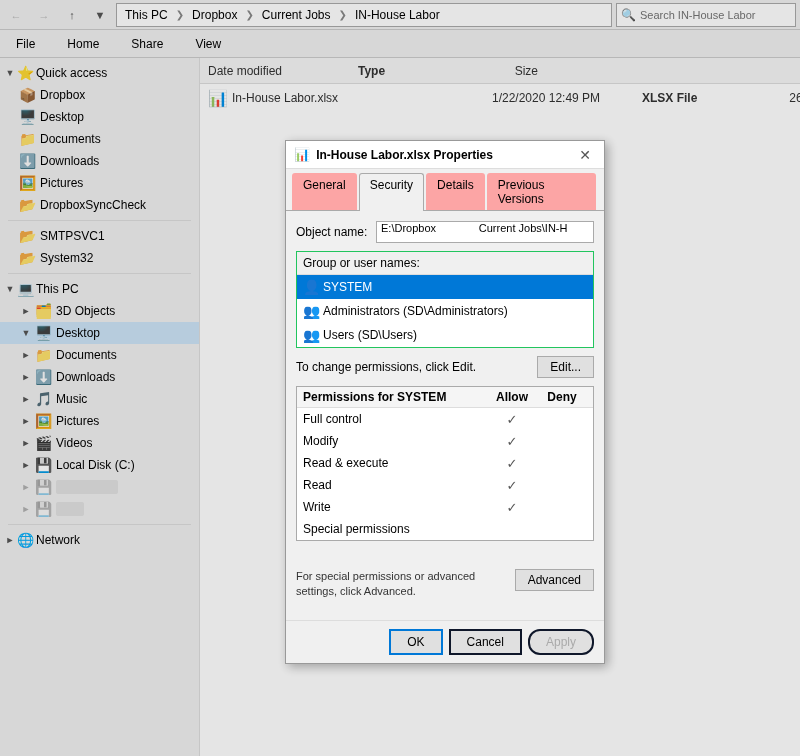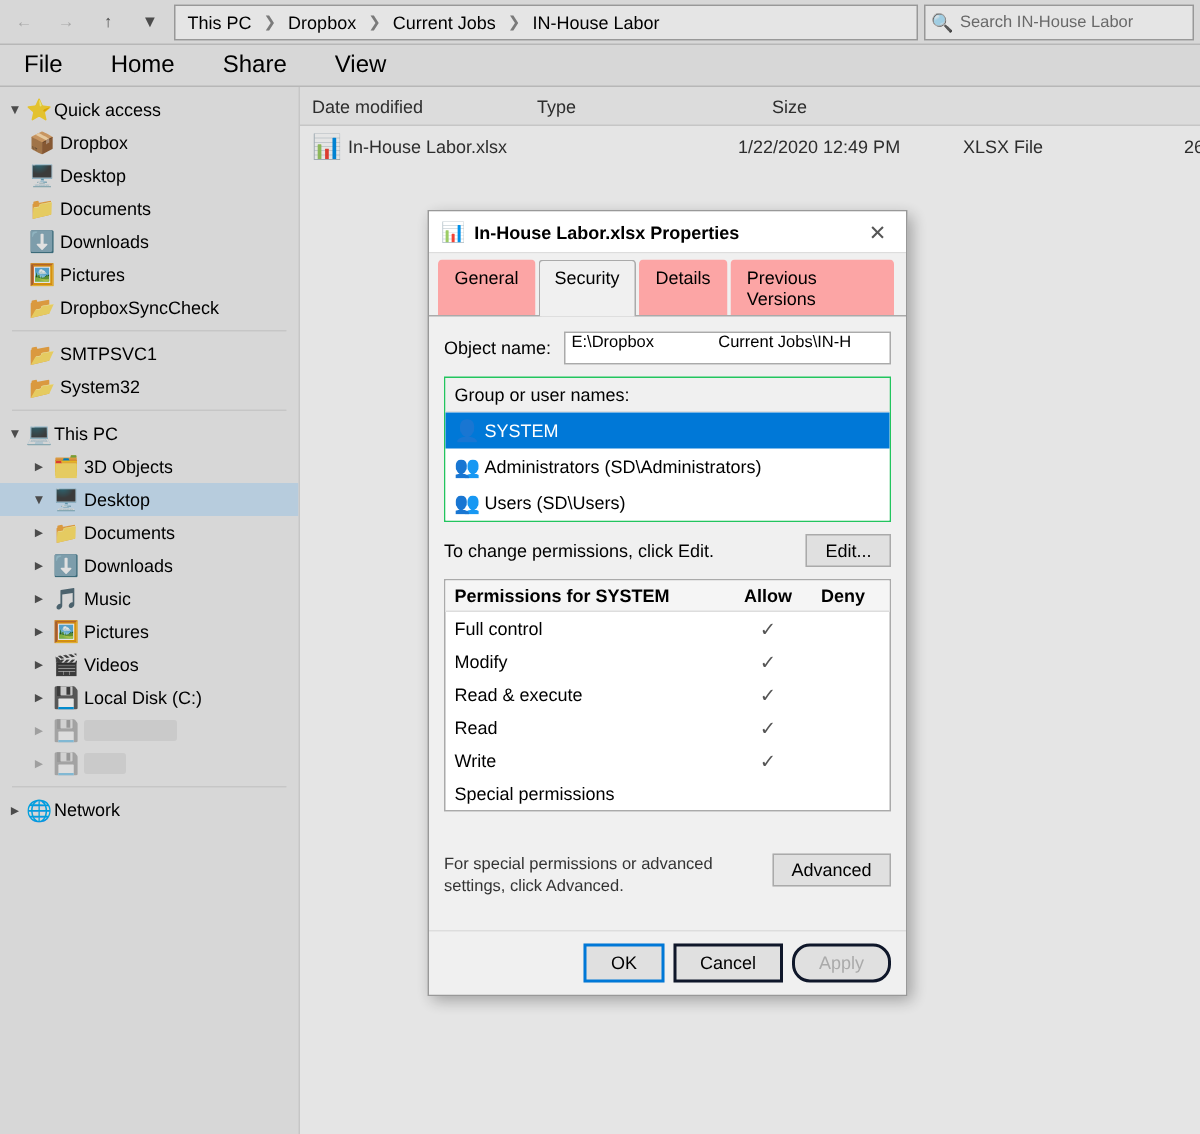--- a/index.html
+++ b/index.html
@@ -10,21 +10,21 @@
     .nav-btn { width: 24px; height: 24px; border: 1px solid transparent; background: transparent; cursor: pointer; display: flex; align-items: center; justify-content: center; font-size: 11px; color: #555; }
     .nav-btn.disabled { color: #bbb; cursor: default; }
     .address-bar { flex: 1; height: 24px; display: flex; align-items: center; background: white; border: 1px solid #aaa; padding: 0 4px; gap: 4px; }
     .address-segment { padding: 1px 4px; cursor: pointer; border-radius: 2px; }
     .address-arrow { color: #888; font-size: 10px; }
     .search-box { width: 180px; height: 24px; border: 1px solid #aaa; background: white; display: flex; align-items: center; padding: 0 4px; gap: 4px; }
     .search-box input { border: none; outline: none; font-size: 11px; width: 100%; }
 
     
     .ribbon { height: 28px; background: #f0f0f0; border-bottom: 1px solid #ccc; display: flex; align-items: center; padding: 0 8px; gap: 16px; }
-    .ribbon-tab { padding: 4px 8px; font-size: 16px; cursor: pointer; }
+    .ribbon-tab { padding: 4px 8px; font-size: 12px; cursor: pointer; }
 
     
     .main { display: flex; flex: 1; overflow: hidden; }
 
     
     .sidebar { width: 200px; background: #f0f0f0; border-right: 1px solid #ddd; overflow-y: auto; padding: 4px 0; flex-shrink: 0; }
     .sidebar-item { display: flex; align-items: center; padding: 2px 8px; cursor: pointer; height: 22px; gap: 4px; }
     .sidebar-item.selected { background: #cce4f7; }
     .sidebar-item.indented { padding-left: 20px; }
     .sidebar-header { display: flex; align-items: center; padding: 2px 4px; cursor: pointer; height: 22px; gap: 2px; font-weight: normal; }
@@ -32,21 +32,21 @@
     .sidebar-icon { width: 16px; height: 16px; display: inline-flex; align-items: center; justify-content: center; font-size: 14px; flex-shrink: 0; }
     .sidebar-label { font-size: 12px; white-space: nowrap; overflow: hidden; text-overflow: ellipsis; }
     .pin-icon { color: #888; font-size: 10px; margin-left: auto; }
     .sidebar-item .pin-icon { opacity: 0; }
 
     
     .file-area { flex: 1; display: flex; flex-direction: column; background: white; }
     .column-header { display: flex; align-items: center; height: 26px; border-bottom: 1px solid #ddd; background: #f5f5f5; padding: 0 8px; }
     .col-name { width: 280px; font-size: 12px; color: #333; display: flex; align-items: center; gap: 4px; cursor: pointer; }
     .col-date { width: 150px; font-size: 12px; color: #333; cursor: pointer; }
-    .col-type { width: 100px; font-size: 12px; color: #333; cursor: pointer; }
+    .col-type { width: 100px; font-size: 12px; color: #333; cursor: pointer; font-weight: bold; }
     .col-size { width: 80px; font-size: 12px; color: #333; cursor: pointer; text-align: right; }
     .file-row { display: flex; align-items: center; height: 28px; padding: 0 8px; cursor: pointer; }
     .file-icon { width: 20px; height: 20px; margin-right: 4px; display: flex; align-items: center; justify-content: center; font-size: 16px; }
 
     
     .dialog-overlay { position: fixed; top: 0; left: 0; width: 800px; height: 756px; background: rgba(0,0,0,0.1); display: flex; align-items: flex-start; justify-content: flex-start; z-index: 100; pointer-events: none; }
     .dialog { position: absolute; top: 140px; left: 285px; width: 320px; background: #f0f0f0; border: 1px solid #999; box-shadow: 3px 3px 10px rgba(0,0,0,0.3); pointer-events: all; }
     .dialog-title-bar { background: #ffffff; height: 28px; display: flex; align-items: center; padding: 0 8px; border-bottom: 1px solid #ddd; }
     .dialog-title-icon { font-size: 13px; margin-right: 6px; }
     .dialog-title-text { flex: 1; font-size: 12px; font-weight: 600; }

